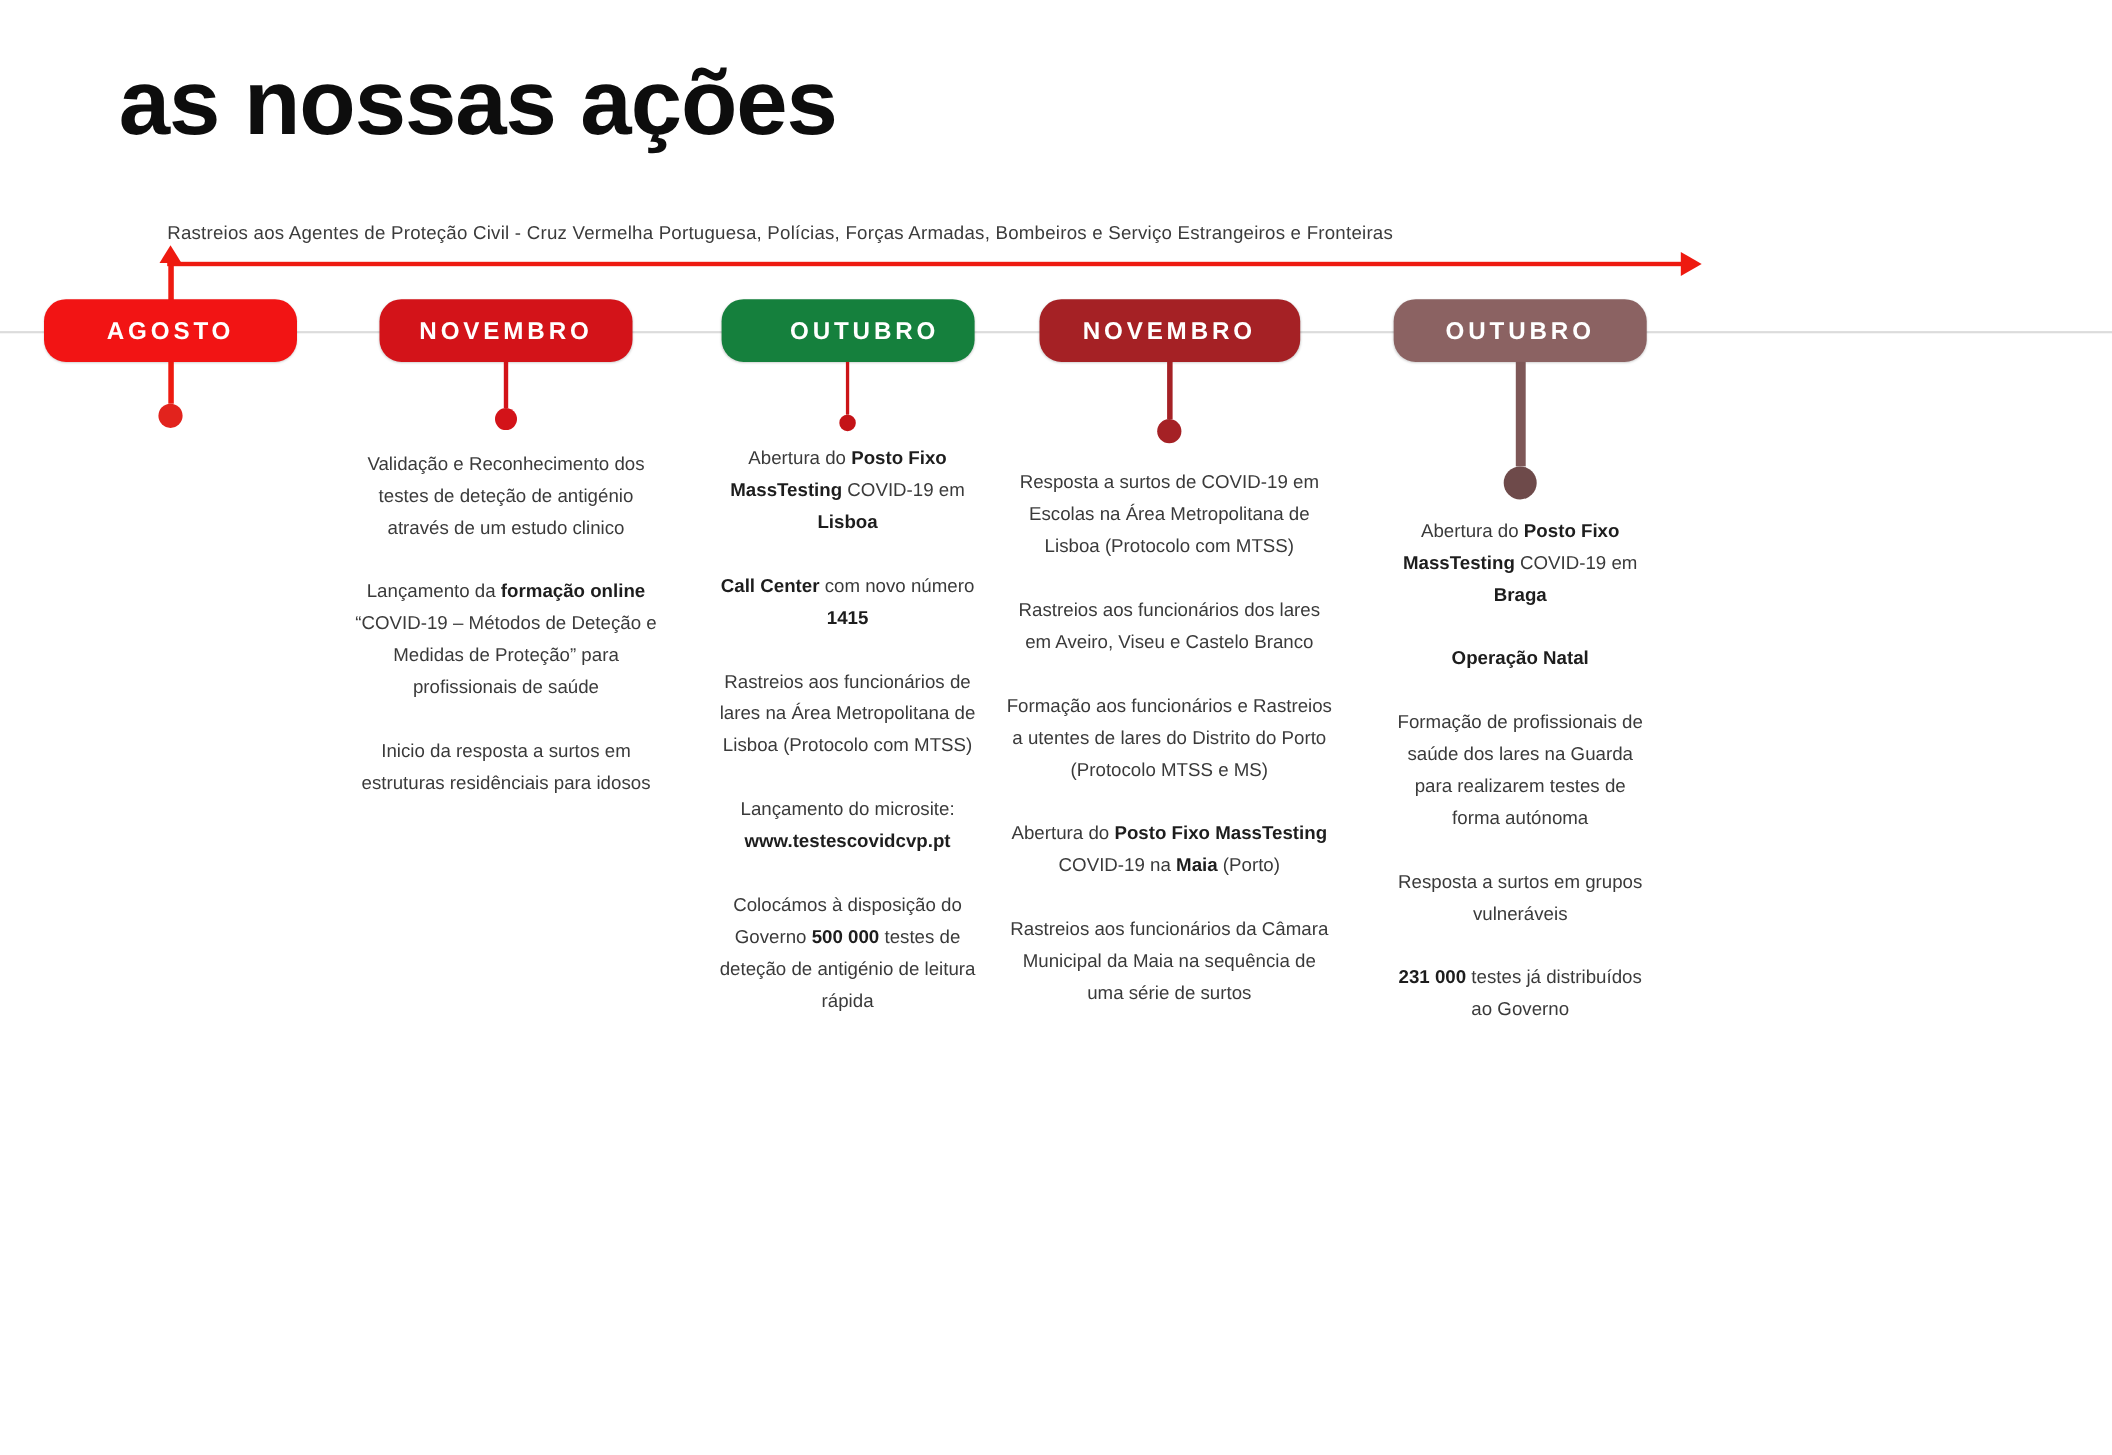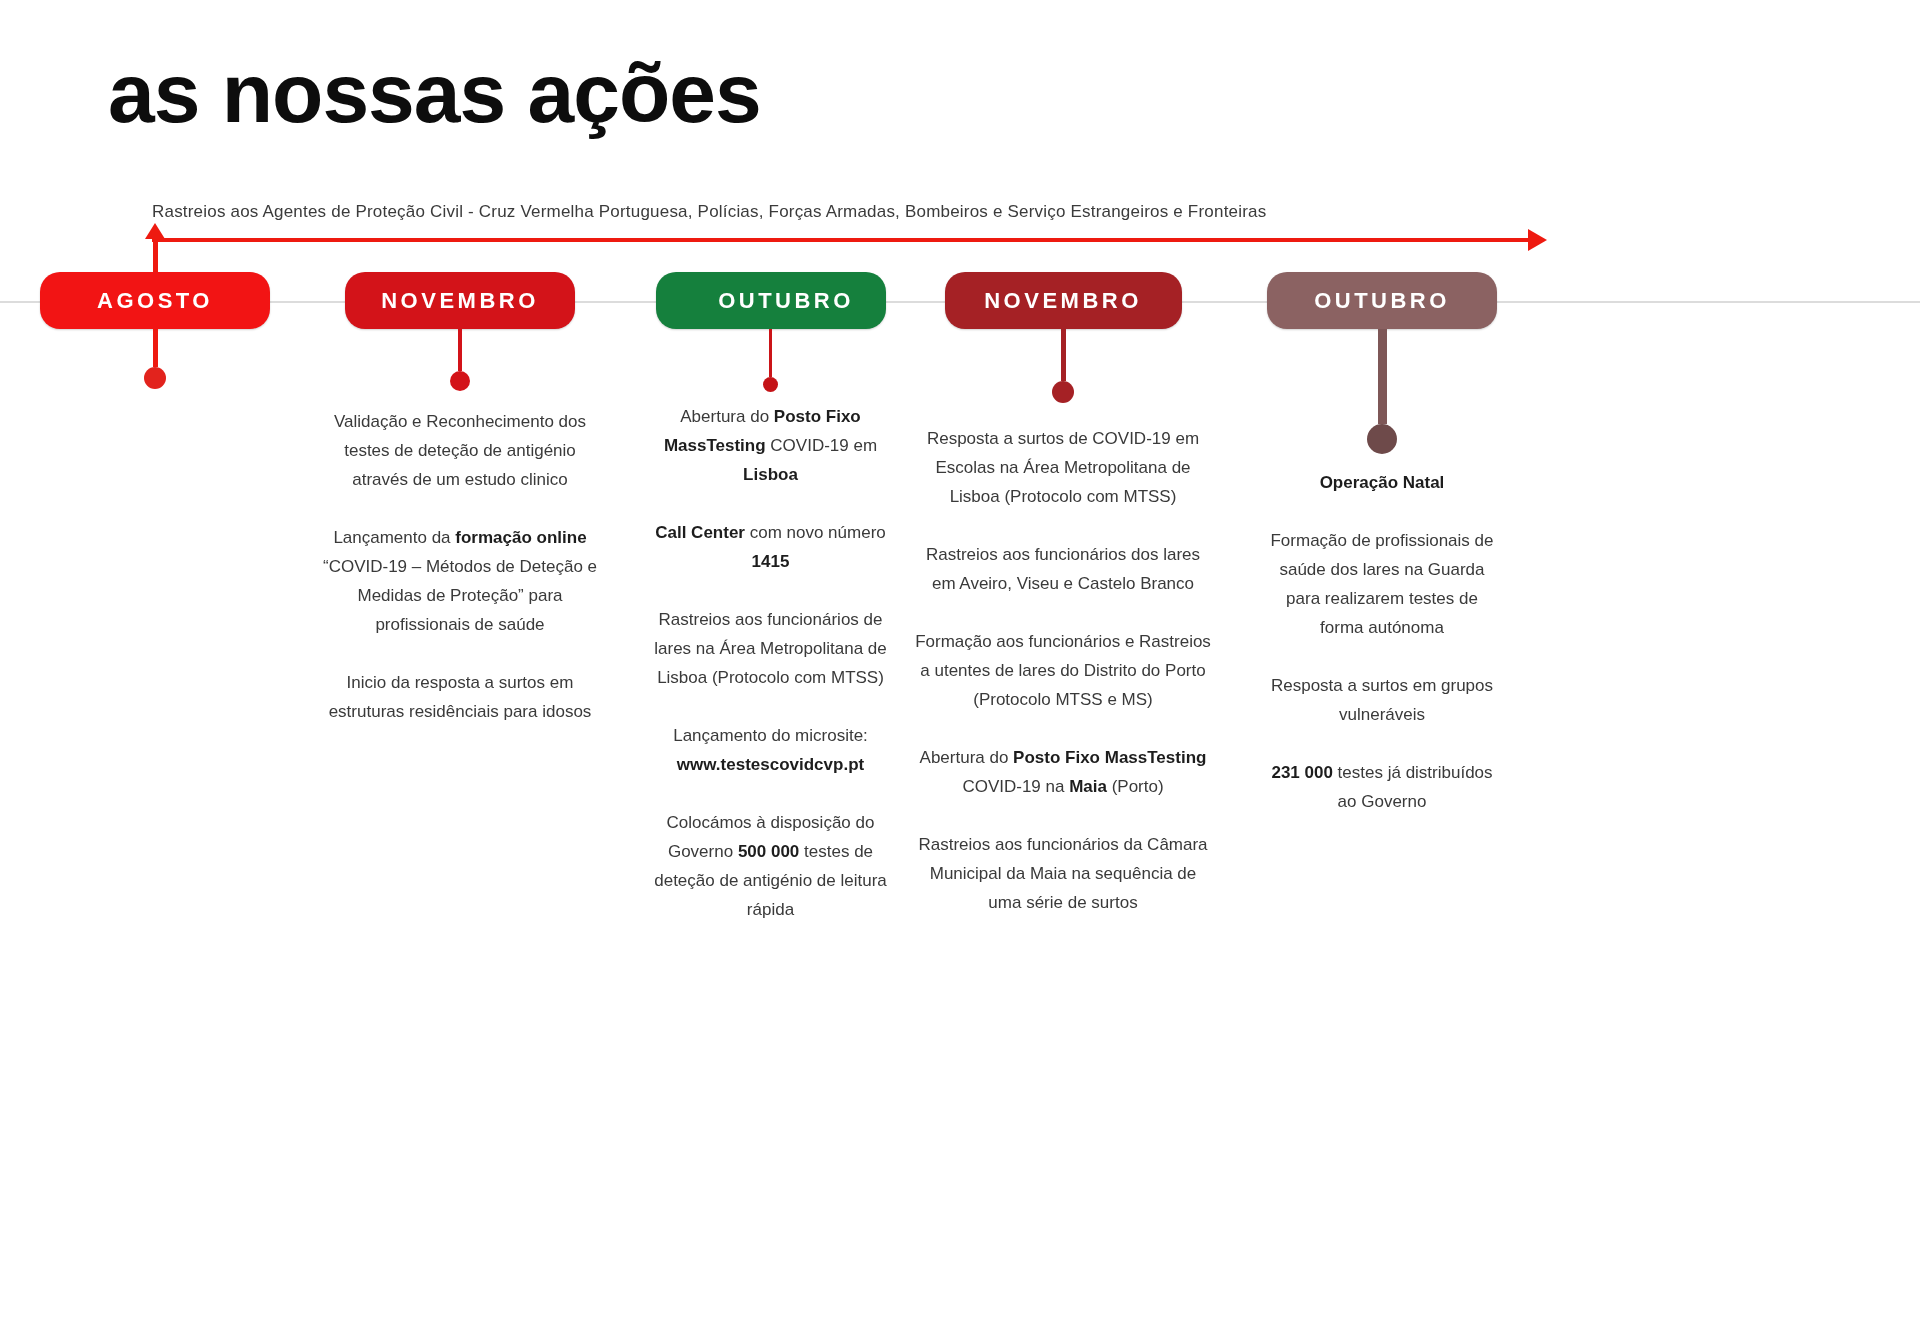--- a/index.html
+++ b/index.html
@@ -181,20 +181,21 @@
         <p class="para"><span>Abertura do </span><span class="b">Posto Fixo MassTesting</span><span> COVID-19 na </span><span class="b">Maia</span><span> (Porto)</span></p>
         <p class="para"><span>Rastreios aos funcionários da Câmara Municipal da Maia na sequência de uma série de surtos</span></p>
       </div>
   </div>
 
   <div class="month-col m4">
     <div class="badge" style="background: rgb(139, 98, 98);">OUTUBRO</div>
     <div class="connector" style="background: rgb(126, 87, 87);"></div>
     <div class="dot" style="background: rgb(110, 74, 74);"></div>
     <div class="body">
+        <p class="para"><span>Abertura do </span><span class="b">Posto Fixo MassTesting</span><span> COVID-19 em </span><span class="b">Braga</span></p>
         <p class="para"><span class="b">Operação Natal</span></p>
         <p class="para"><span>Formação de profissionais de saúde dos lares na Guarda para realizarem testes de forma autónoma</span></p>
         <p class="para"><span>Resposta a surtos em grupos vulneráveis</span></p>
         <p class="para"><span class="b">231 000</span><span>  testes já distribuídos ao Governo</span></p>
       </div>
   </div>
 
 </div>
 
 </body></html>

